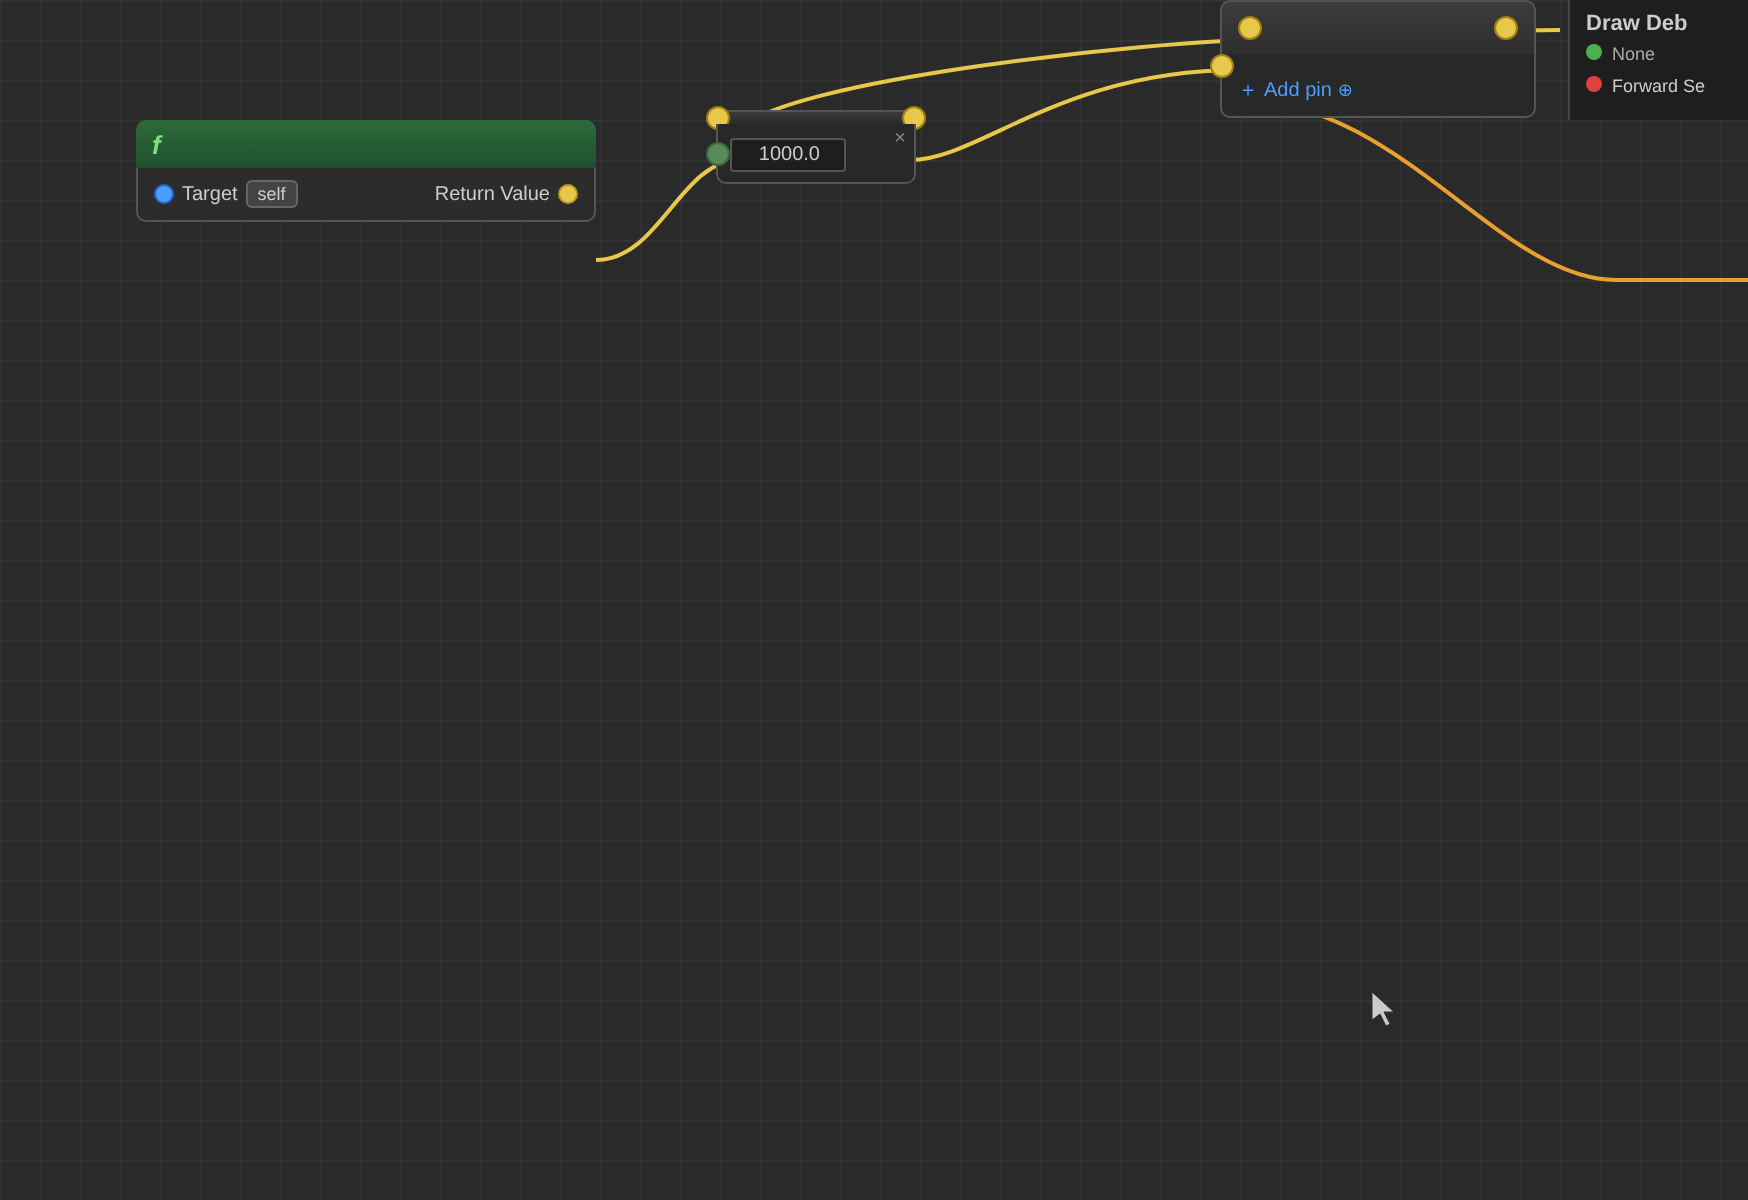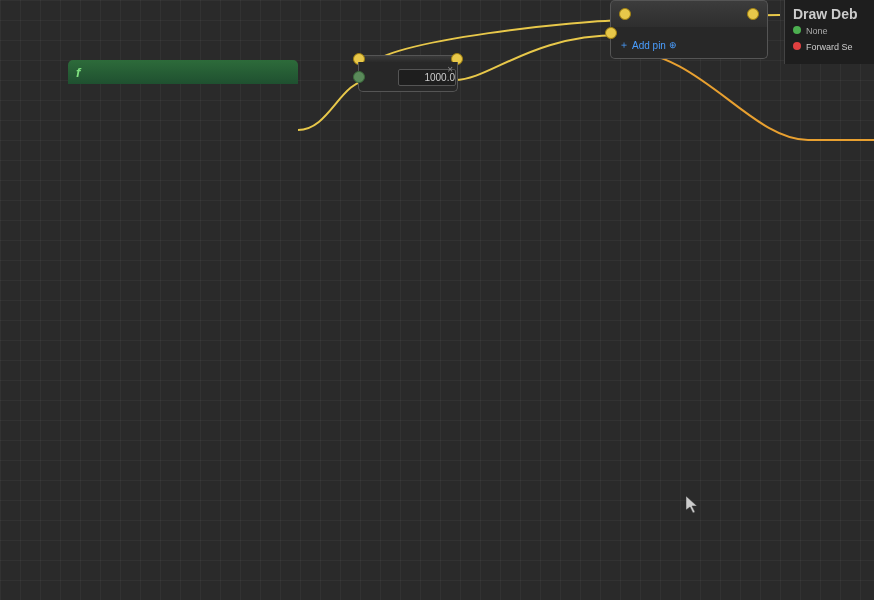--- a/index.html
+++ b/index.html
@@ -148,24 +148,23 @@
       padding: 5px 6px;
       position: relative;
     }
 
     .multiply-input {
       background: #1e1e1e;
       border: 1px solid #555;
       color: #cccccc;
       font-size: 10px;
       width: 58px;
-      padding: 2px 0;
+      padding: 2px 12px;
       border-radius: 2px;
       text-align: right;
-      margin-left: 33px;
     }
 
     .close-x {
       position: absolute;
       top: 2px;
       right: 4px;
       color: #888;
       font-size: 10px;
     }
 
@@ -203,21 +202,21 @@
       right: 0;
       top: 0;
       width: 90px;
       background: #1e1e1e;
       border-left: 1px solid #444;
       padding: 6px 8px;
     }
 
     .panel-title {
       color: #cccccc;
-      font-size: 14px;
+      font-size: 11px;
       font-weight: 600;
       margin-bottom: 4px;
     }
 
     .panel-item {
       display: flex;
       gap: 5px;
       margin-bottom: 6px;
     }
 
@@ -264,20 +263,32 @@
 
     <path d="M 808 140 C 840 140, 860 140, 874 140" stroke="#e8a030" stroke-width="2" fill="none"></path>
 
     <path d="M 370 65 C 390 40, 580 20, 630 20" stroke="#e8c84a" stroke-width="2" fill="none"></path>
   </svg>
 
   <div class="node node-get-forward" style="left:68px; top:60px; width:230px;">
     <div class="node-header node-header-green">
       <span class="func-icon">f</span>
     </div>
+    <div class="node-body" style="position:relative;">
+
+      <div class="pin-row">
+        <div class="pin-circle pin-circle-blue"></div>
+        <span class="pin-label">Target</span>
+        <span class="self-badge">self</span>
+      </div>
+      <div class="pin-row">
+        <span class="pin-label">Return Value</span>
+        <div class="pin-circle pin-circle-yellow"></div>
+      </div>
+    </div>
   </div>
 
   <div class="node node-multiply" style="left:358px; top:55px; width:100px;">
     <div class="node-header node-header-dark" style="border-radius:5px 5px 0 0; padding:3px 8px; display:flex; align-items:center; justify-content:space-between; position:relative;">
 
       <div style="position:absolute; left:-6px; top:50%; transform:translateY(-50%); width:12px; height:12px; border-radius:50%; background:#e8c84a; border:1.5px solid #a08010;"></div>
 
       <div style="position:absolute; right:-6px; top:50%; transform:translateY(-50%); width:12px; height:12px; border-radius:50%; background:#e8c84a; border:1.5px solid #a08010;"></div>
     </div>
     <div class="node-body-multiply" style="position:relative;">

